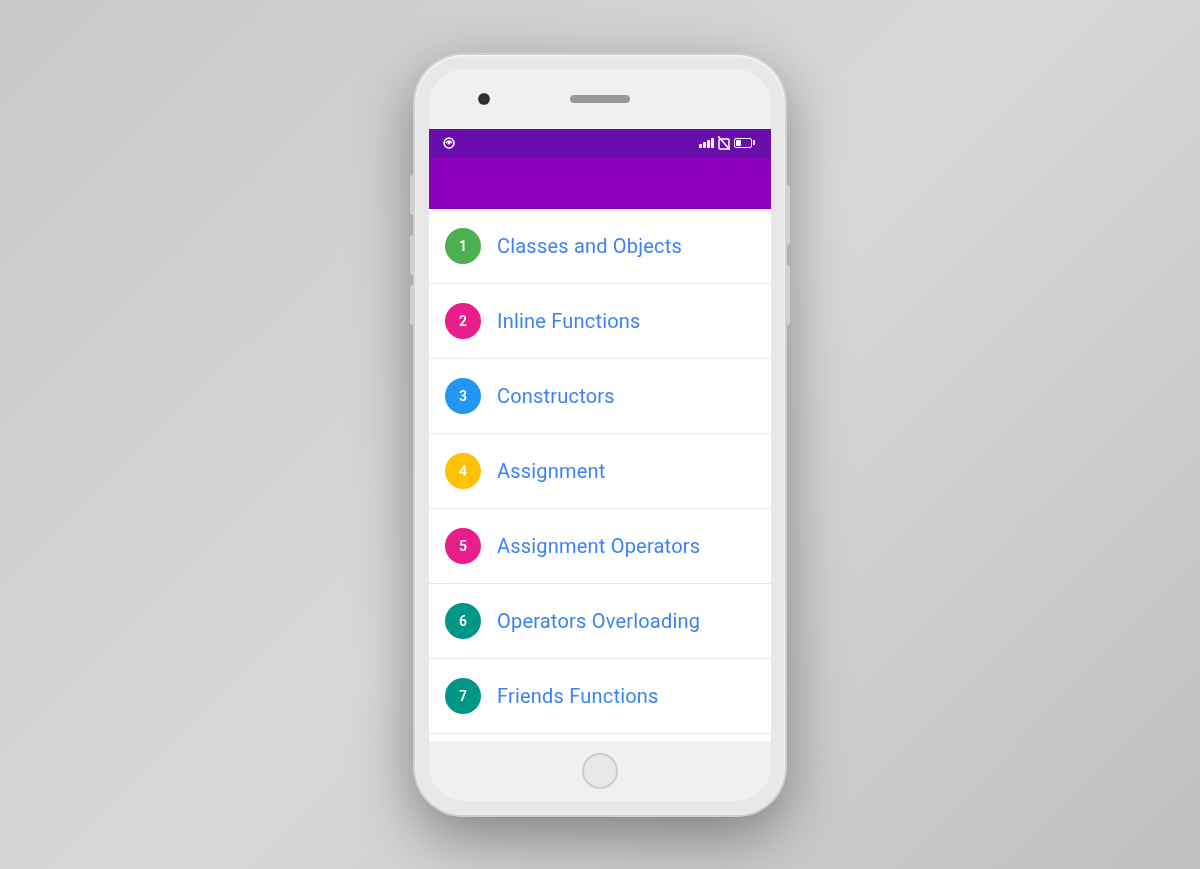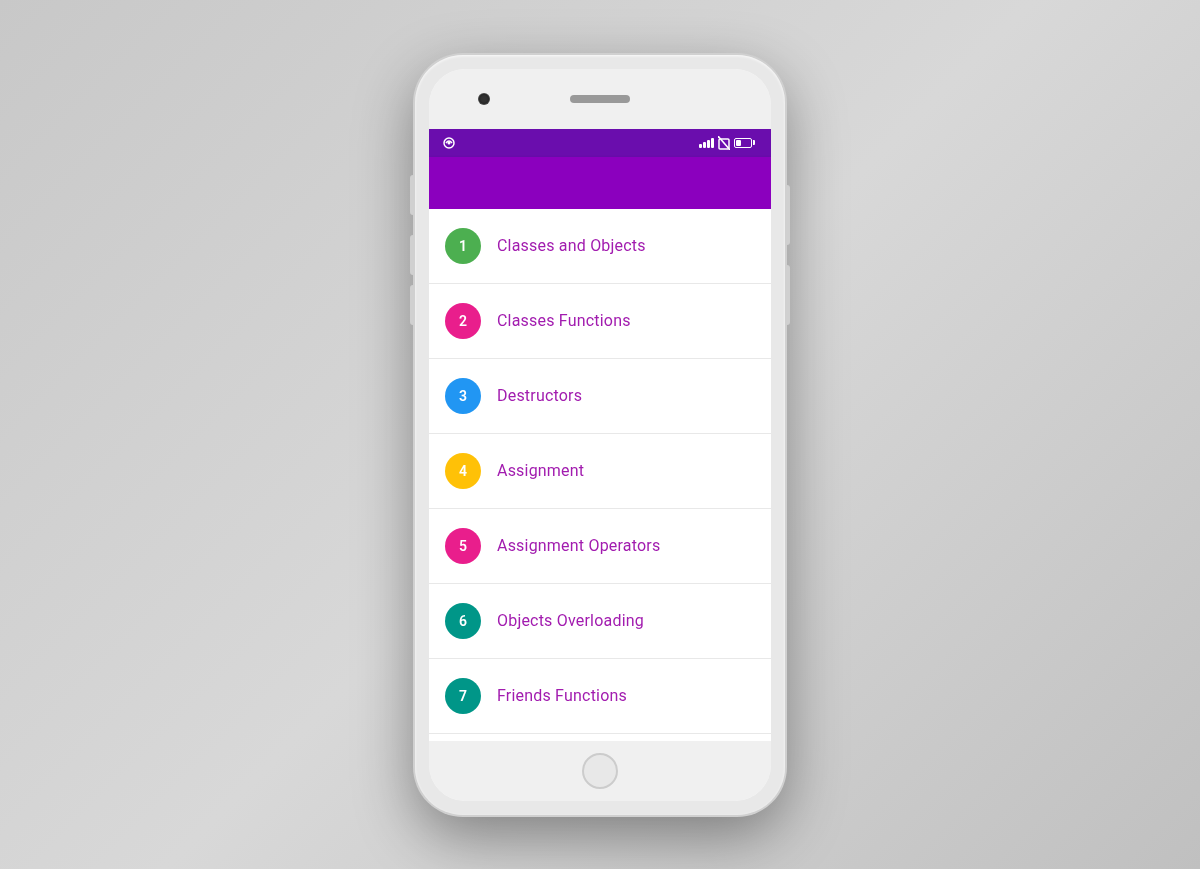--- a/index.html
+++ b/index.html
@@ -233,22 +233,22 @@
       align-items: center;
       justify-content: center;
       color: white;
       font-size: 14px;
       font-weight: 600;
       flex-shrink: 0;
       margin-right: 16px;
     }
 
     .item-label {
-      font-size: 16px;
-      color: #a21caf;
+      font-size: 20px;
+      color: #3b82f6;
       font-weight: 400;
       letter-spacing: 0.2px;
     }
 
     
     .phone-bezel-bottom {
       background: #f0f0f0;
       height: 60px;
       border-radius: 0 0 36px 36px;
       display: flex;
@@ -325,37 +325,37 @@
       <span class="app-bar-title"></span>
     </div>
 
     <div class="list-content" id="faq-list">
     <div class="list-item">
           <div class="number-badge" style="background: rgb(76, 175, 80);">1</div>
           <span class="item-label">Classes and Objects</span>
         </div>
         <div class="list-item">
           <div class="number-badge" style="background: rgb(233, 30, 140);">2</div>
-          <span class="item-label">Classes Functions</span>
+          <span class="item-label">Inline Functions</span>
         </div>
         <div class="list-item">
           <div class="number-badge" style="background: rgb(33, 150, 243);">3</div>
-          <span class="item-label">Destructors</span>
+          <span class="item-label">Constructors</span>
         </div>
         <div class="list-item">
           <div class="number-badge" style="background: rgb(255, 193, 7);">4</div>
           <span class="item-label">Assignment</span>
         </div>
         <div class="list-item">
           <div class="number-badge" style="background: rgb(233, 30, 140);">5</div>
           <span class="item-label">Assignment Operators</span>
         </div>
         <div class="list-item">
           <div class="number-badge" style="background: rgb(0, 150, 136);">6</div>
-          <span class="item-label">Objects Overloading</span>
+          <span class="item-label">Operators Overloading</span>
         </div>
         <div class="list-item">
           <div class="number-badge" style="background: rgb(0, 150, 136);">7</div>
           <span class="item-label">Friends Functions</span>
         </div>
       </div>
 
     <div class="phone-bezel-bottom">
       <div class="home-button"></div>
     </div>

